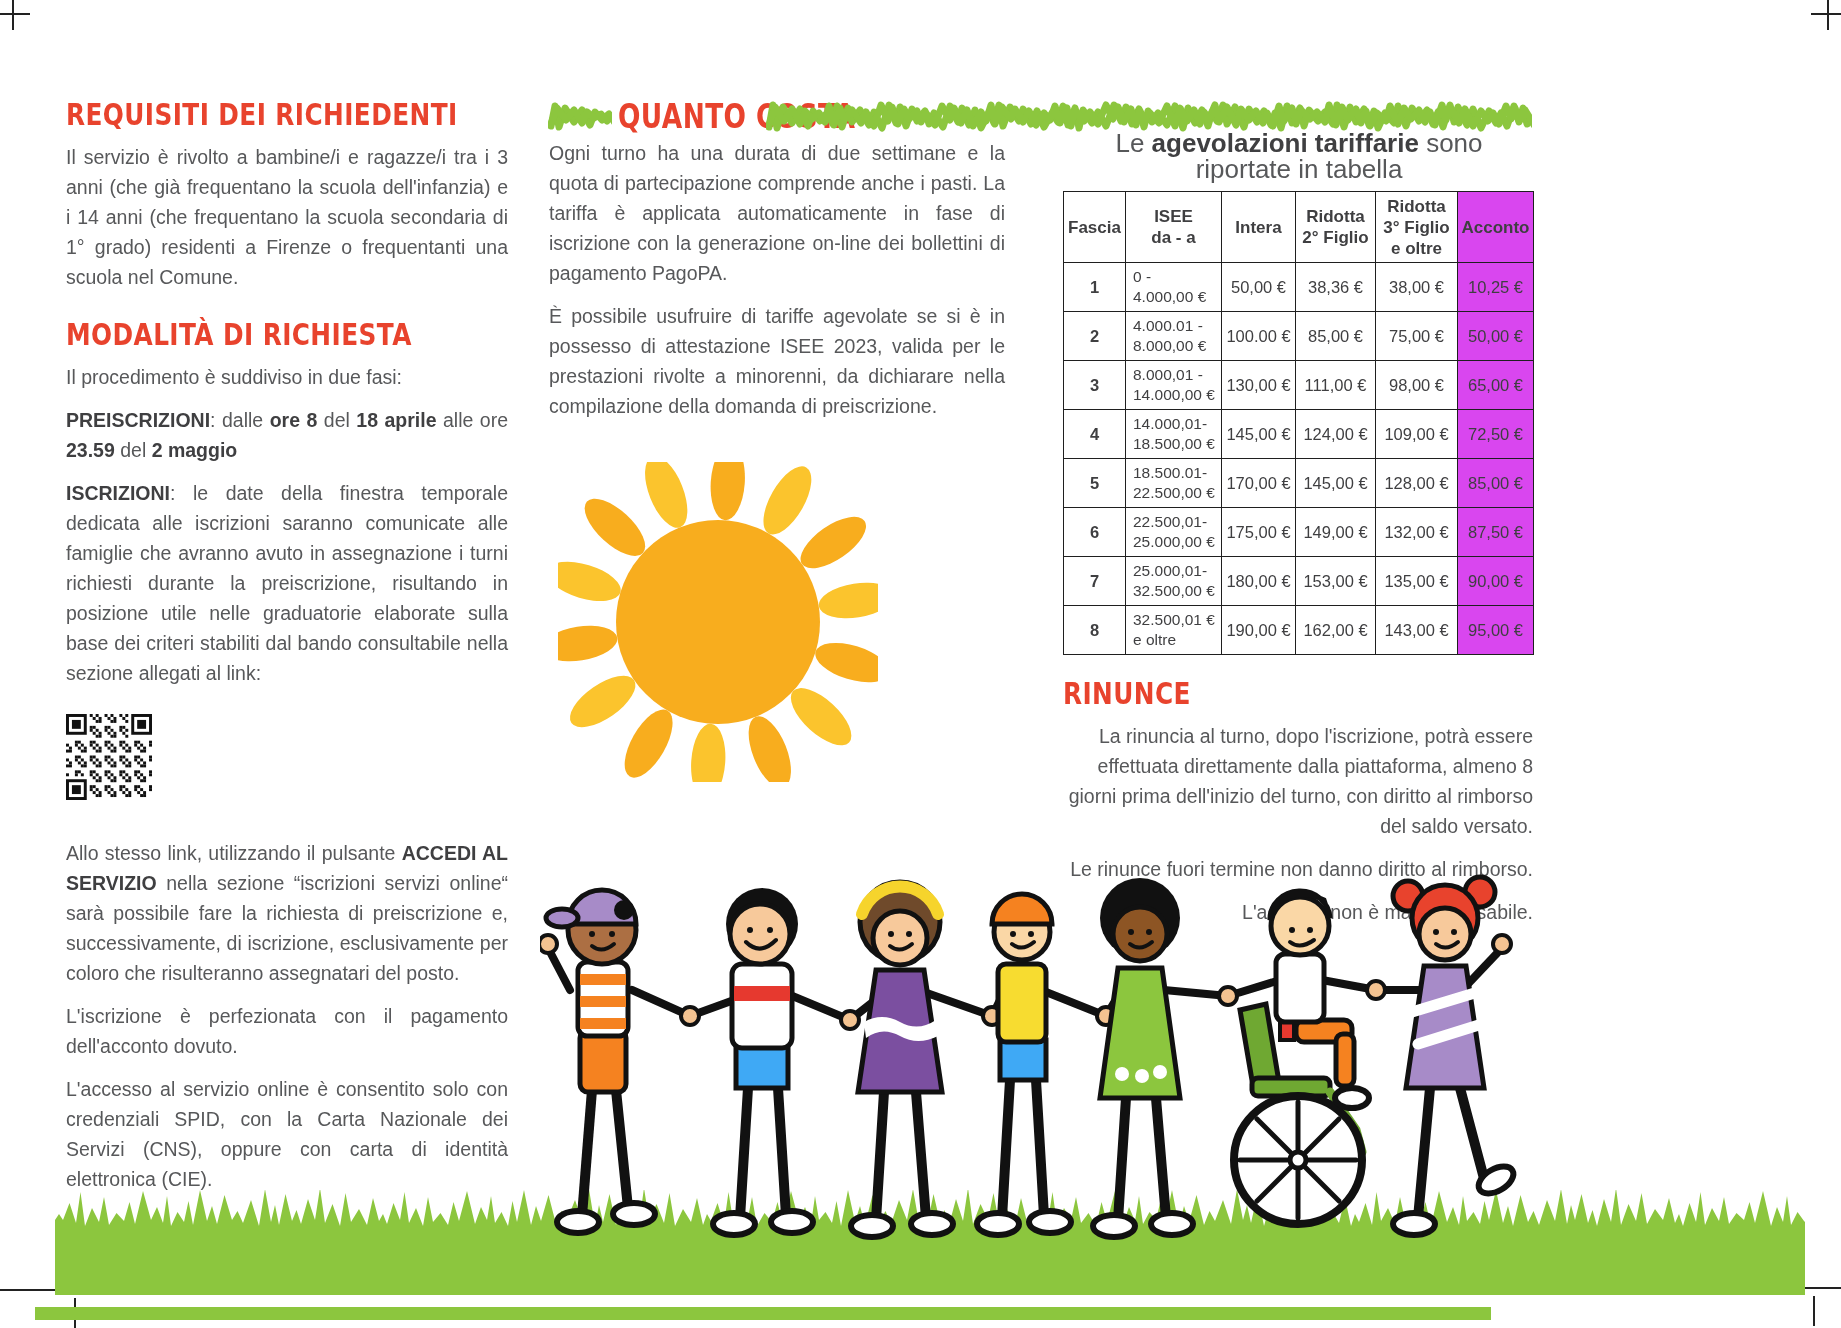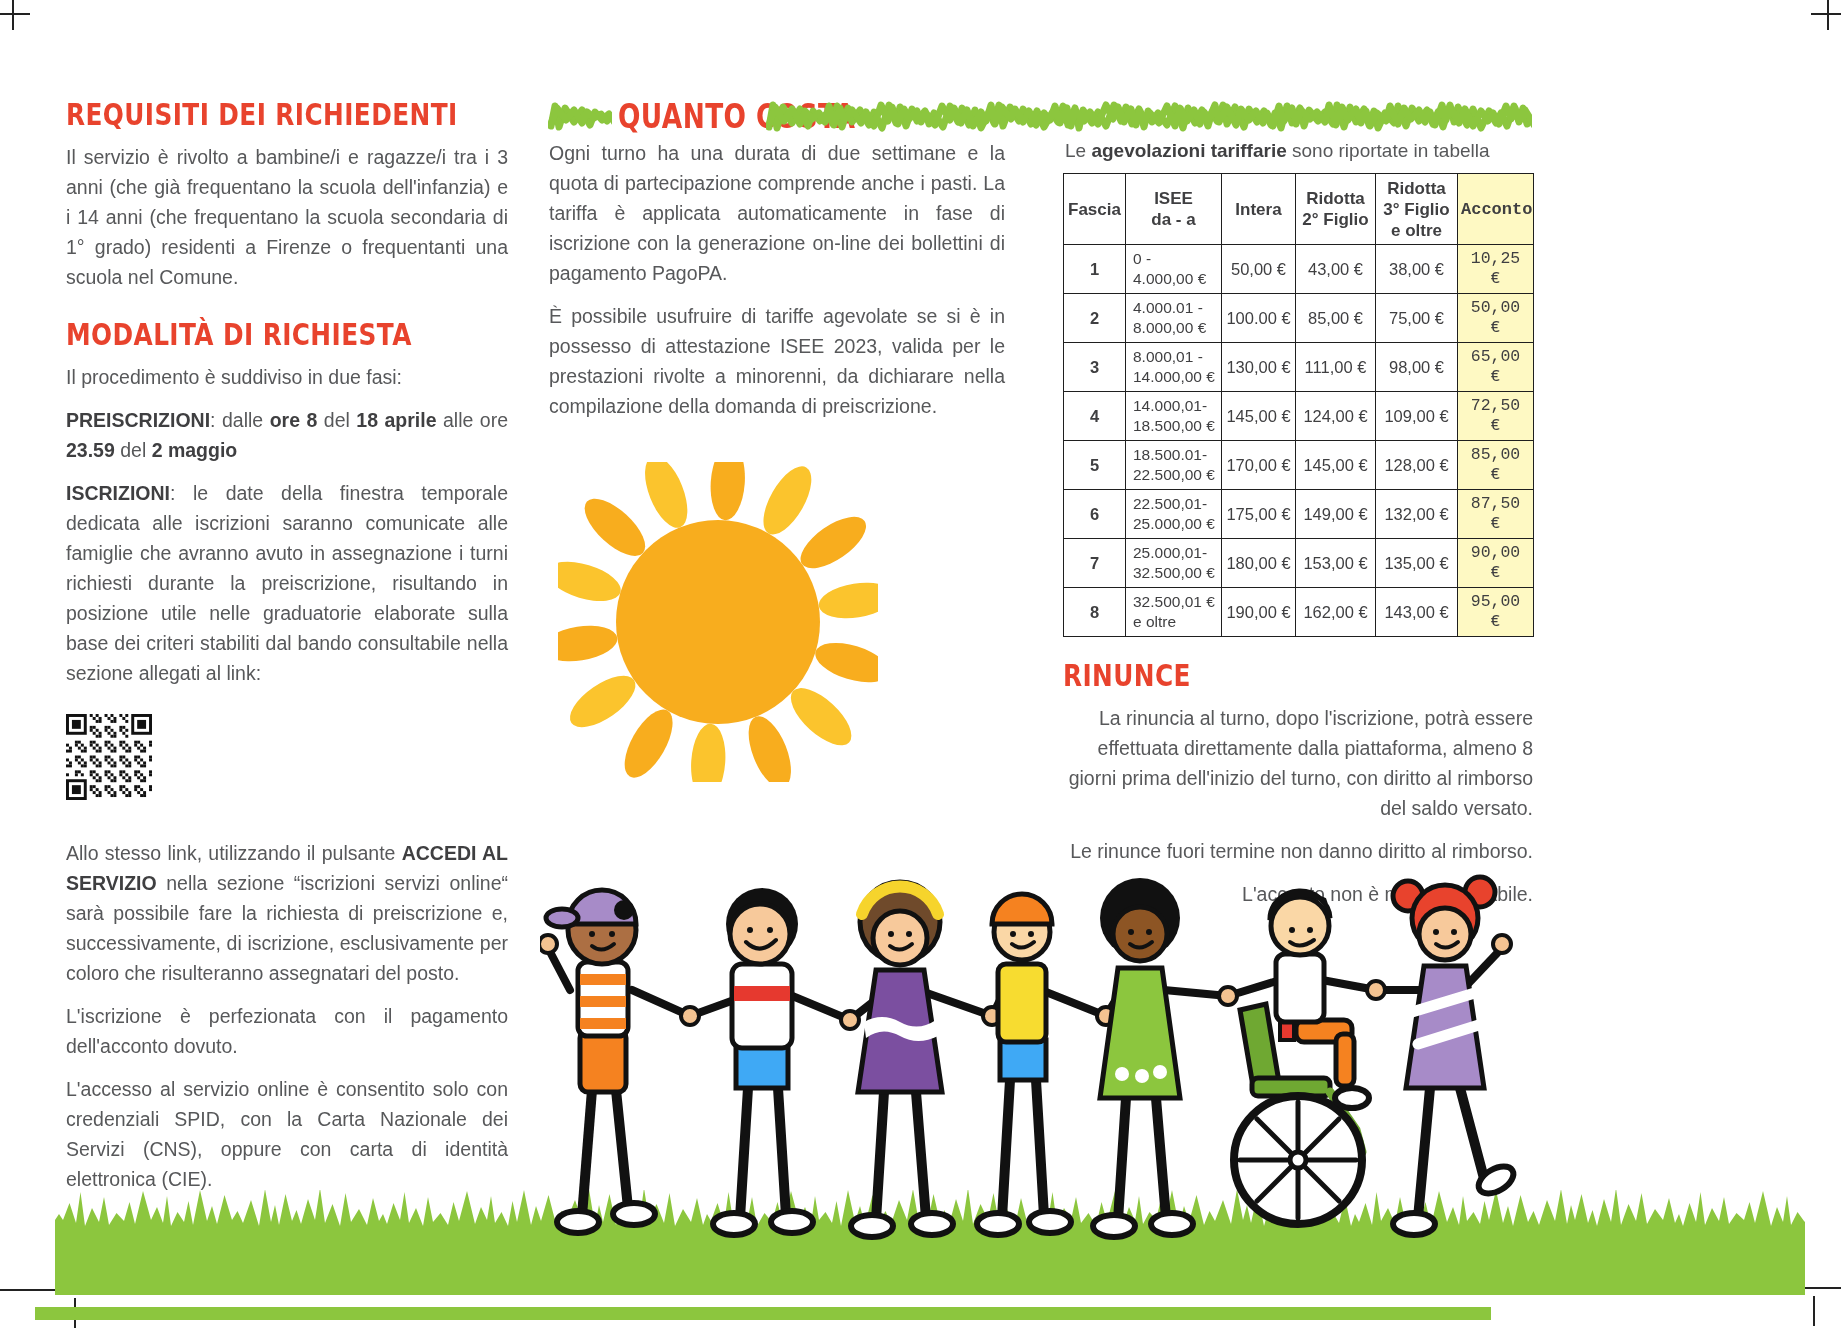--- a/index.html
+++ b/index.html
@@ -19,29 +19,29 @@
   .b{font-weight:700;color:#3F3F41;}
   .mt{margin-top:24px;}
   
   .qr-row{display:flex;align-items:center;gap:16px;margin:26px 0 38px 0;}
   .qr{width:86px;height:86px;flex:0 0 auto;}
   .link{color:#E23C40;font-weight:700;font-size:19.5px;line-height:30px;white-space:pre-line;}
   
   .mid-title{position:absolute;left:618px;top:97px;}
   .scribble{position:absolute;}
   
-  .intro{font-size:19px;line-height:26px;margin:8px 0 9px 2px;text-align:left;}
+  .intro{font-size:26px;line-height:26px;margin:0 0 9px 2px;text-align:center;}
   table.tariffe{border-collapse:collapse;table-layout:fixed;width:470px;}
   table.tariffe th,table.tariffe td{border:1.6px solid #1F1F1F;text-align:center;
       vertical-align:middle;white-space:pre-line;padding:2px 3px;}
   table.tariffe th{font-size:17px;line-height:21px;font-weight:700;color:#3F3F41;height:66px;background:#fff;}
   table.tariffe td{font-size:16.5px;line-height:20px;color:#3F3F41;height:44px;}
   table.tariffe td.fascia{font-weight:700;}
   table.tariffe td.isee{text-align:left;padding-left:7px;font-size:15.5px;}
-  table.tariffe .hl{background:#fef9c3;font-family:Liberation Mono, monospace;}
+  table.tariffe .hl{background:#d946ef;}
   
   .rinunce-title{margin-top:20px;}
   
   .abs{position:absolute;}
   .crop{position:absolute;background:#222;}
   .strip{position:absolute;left:35px;top:1307px;width:1456px;height:13px;background:#8CC63E;}
 </style>
 </head>
 <body>
 
@@ -347,21 +347,21 @@
 e oltre</th>
             <th class="hl">Acconto</th>
           </tr>
         </thead>
       <tbody id="tbody">
           <tr>
             <td class="fascia">1</td>
             <td class="isee">0 -
 4.000,00 €</td>
             <td>50,00 €</td>
-            <td>43,00 €</td>
+            <td>38,36 €</td>
             <td>38,00 €</td>
             <td class="hl">10,25 €</td>
           </tr>
           <tr>
             <td class="fascia">2</td>
             <td class="isee">4.000.01 -
 8.000,00 €</td>
             <td>100.00 €</td>
             <td>85,00 €</td>
             <td>75,00 €</td>

